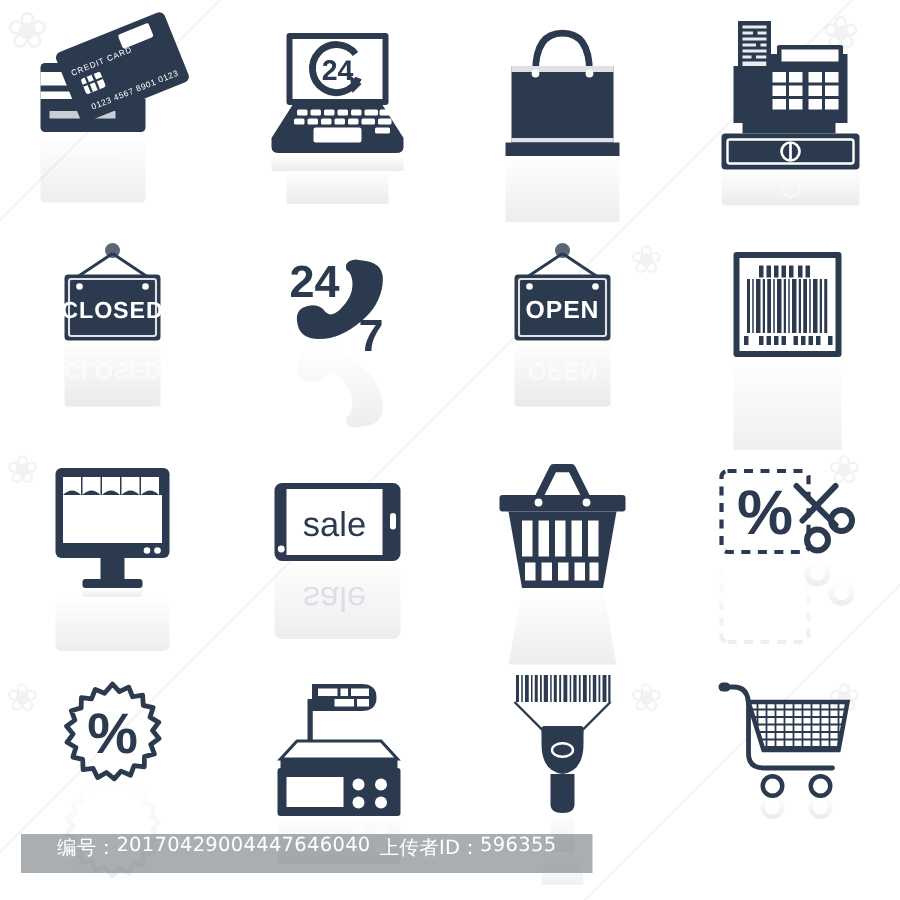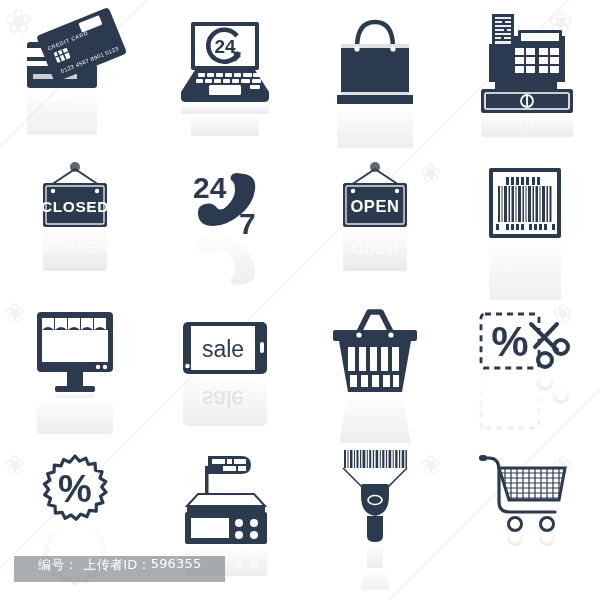--- a/index.html
+++ b/index.html
@@ -693,18 +693,19 @@
             <path d="M44 72 L90 72" fill="none" stroke="url(#refl16)" stroke-width="3"></path>
           </g>
         </svg>
       </div>
     </div>
 
   </div>
 
   <div id="credit">
     <span>编号：</span>
+    <span>20170429004447646040</span>
     <span class="gap"></span>
     <span>上传者ID：</span>
     <span>596355</span>
   </div>
 
 </div>
 
 </body></html>

